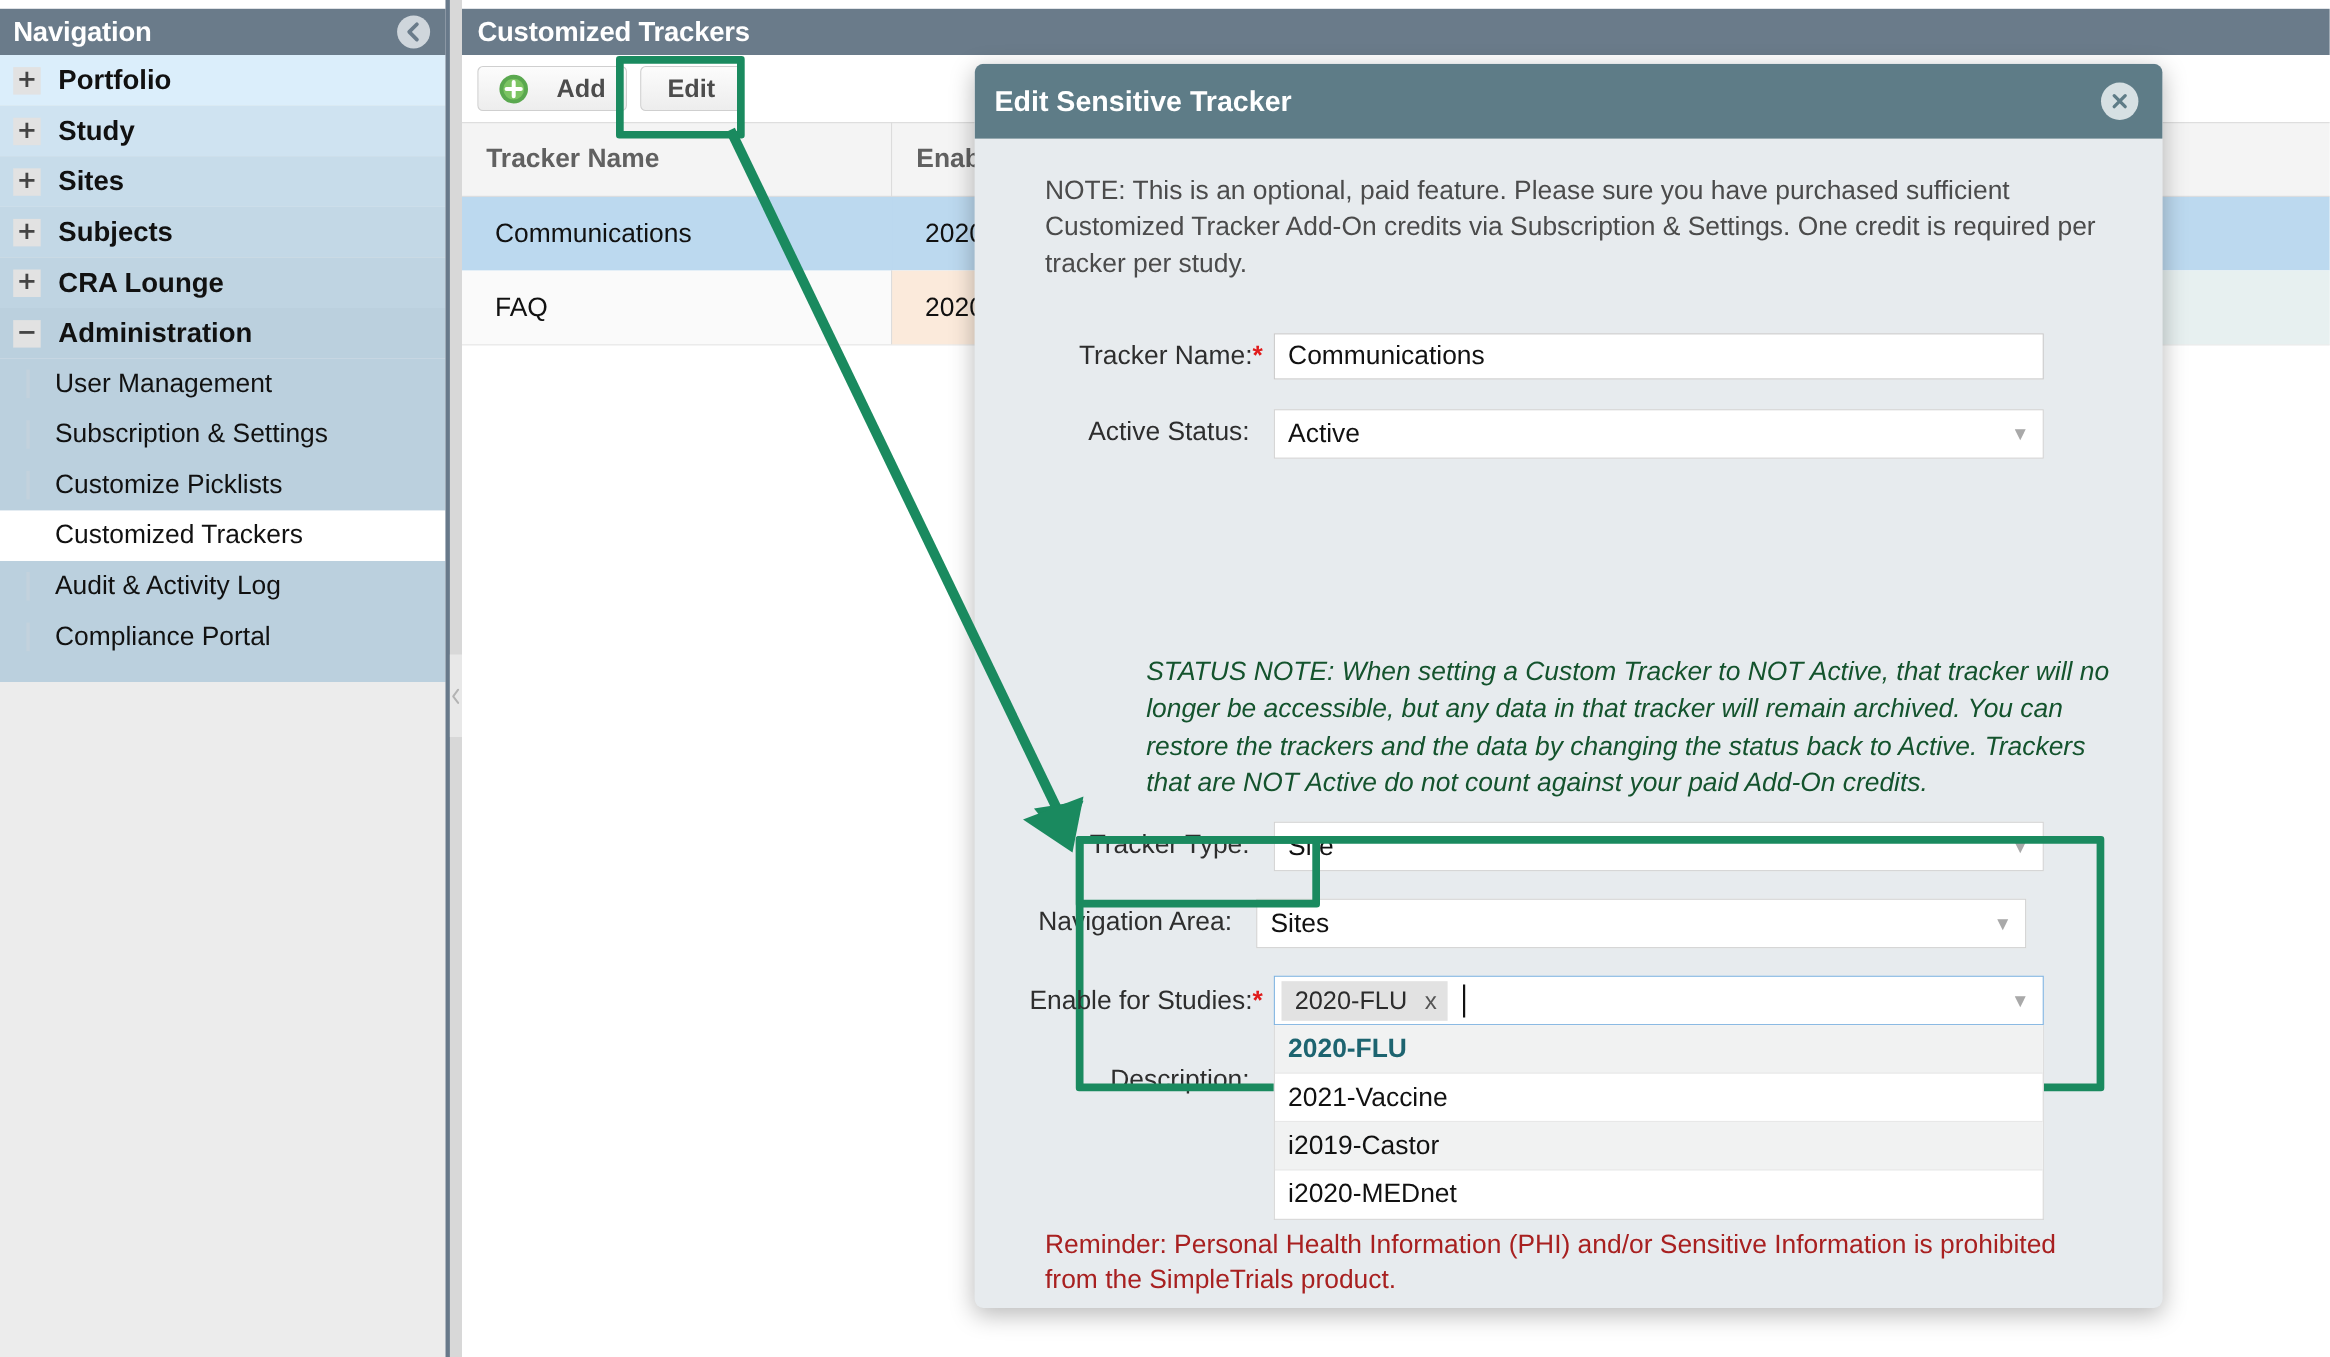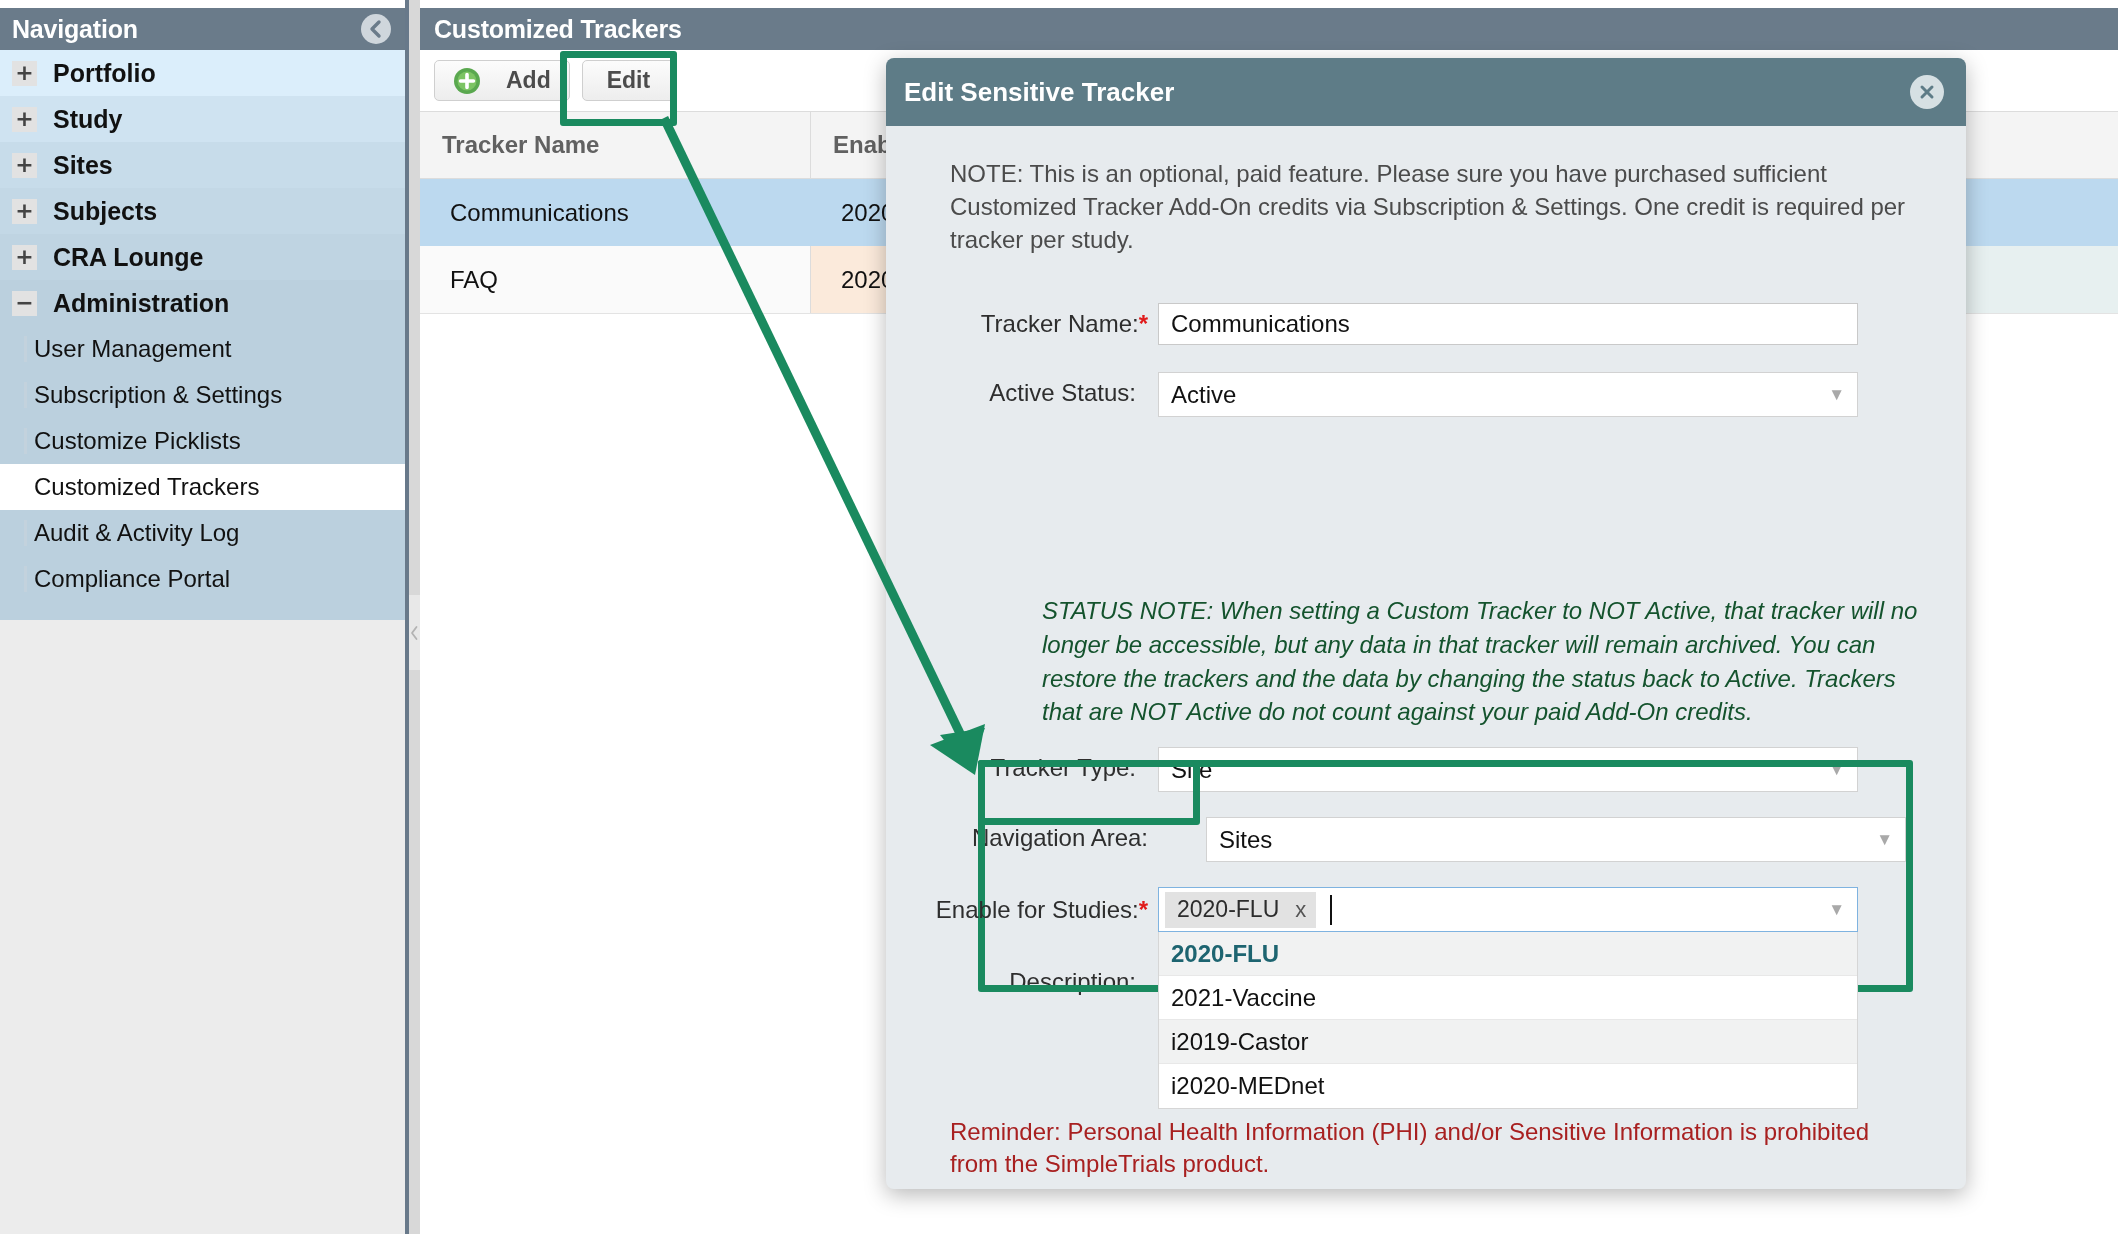--- a/index.html
+++ b/index.html
@@ -43,21 +43,21 @@
     padding-left: 12px;
   }
   .nav-exp {
     width: 25px; height: 25px; background: #e2e2e2;
     display: flex; align-items: center; justify-content: center;
     font-size: 22px; line-height: 1; color: #444; margin-right: 16px;
     font-family: "DejaVu Sans", sans-serif;
   }
   .nav-sub-item {
     height: 46px; display: flex; align-items: center;
-    font-size: 24px; color: #111; padding-left: 34px;
+    font-size: 24px; color: #111; padding-left: 50px;
     position: relative;
   }
   .nav-sub-item::before {
     content: ""; position: absolute; left: 24px; top: 10px;
     width: 3px; height: 26px; background: #c3d2dd;
   }
   .nav-sub-item.selected { background: #ffffff; }
   .nav-sub-item.selected::before { background: transparent; }
 
   
@@ -368,21 +368,21 @@
       <div class="statusnote">STATUS NOTE: When setting a Custom Tracker to NOT Active, that tracker will no longer be accessible, but any data in that tracker will remain archived. You can restore the trackers and the data by changing the status back to Active. Trackers that are NOT Active do not count against your paid Add-On credits.</div>
 
       <div class="frow" style="left:20px; top:621px;">
         <div class="flabel" style="padding-right:22px">Tracker Type:</div>
         <div class="fselect">
           <span>Site</span>
           <span class="caret">▼</span>
         </div>
       </div>
 
-      <div class="frow" style="left:32px; top:691px;gap:36px;">
+      <div class="frow" style="left:4px; top:691px;">
         <div class="flabel" style="padding-right:22px">Navigation Area:</div>
         <div class="fselect">
           <span>Sites</span>
           <span class="caret">▼</span>
         </div>
       </div>
 
       <div class="frow" style="left:20px; top:761px; z-index:5;">
         <div class="flabel" style="padding-top:9px">
           <span>Enable for Studies:</span><span class="req">*</span>

